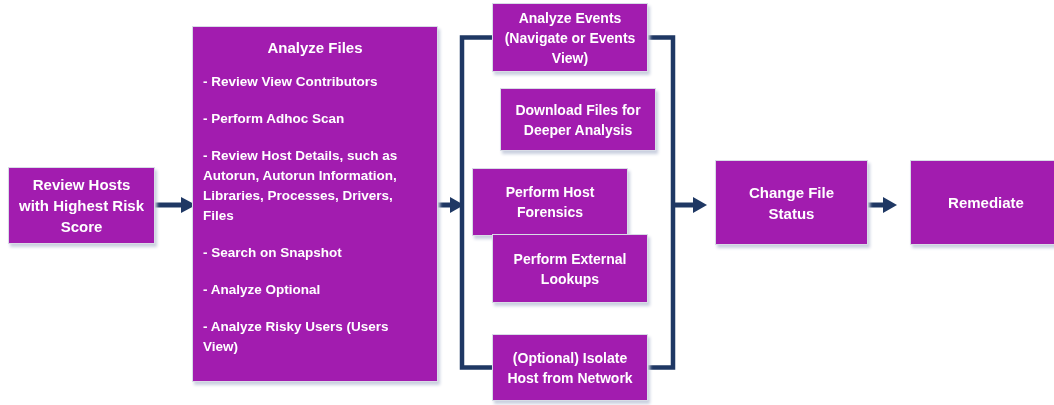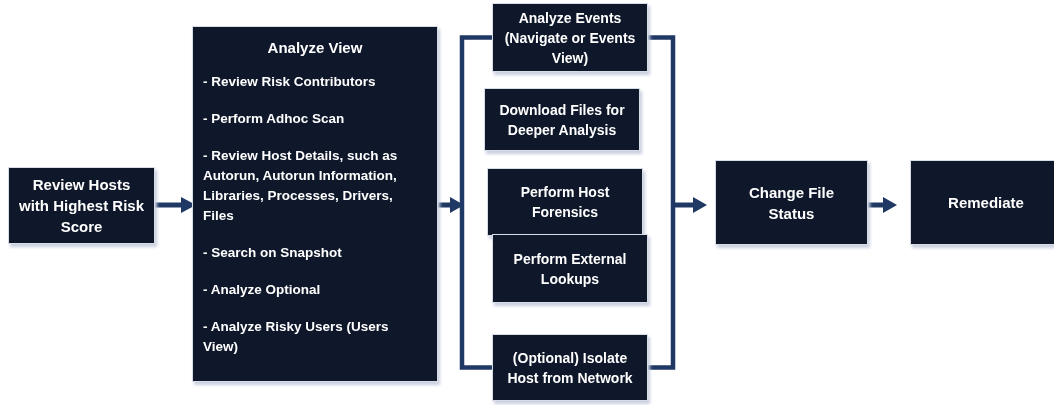--- a/index.html
+++ b/index.html
@@ -19,21 +19,21 @@
     position: absolute;
     top: 0;
     left: 0;
     width: 1054px;
     height: 405px;
     z-index: 1;
   }
   .node {
     position: absolute;
     box-sizing: border-box;
-    background: #0f172a;
+    background: #a21caf;
     color: #ffffff;
     font-weight: bold;
     border: 1px solid #d8dce6;
     box-shadow: 2px 3px 3px #c9cfdf;
     z-index: 2;
   }
   .node.center {
     display: flex;
     align-items: center;
     justify-content: center;
@@ -97,38 +97,38 @@
       <line x1="860" y1="205" x2="884" y2="205" stroke="#1F3864" stroke-width="5"></line>
       <polygon points="883,197 897,205 883,213" fill="#1F3864"></polygon>
     </g>
   </svg>
 
   <div class="node center step" style="left:8px; top:167px; width:147px; height:77px;">
     <span>Review Hosts with Highest Risk Score</span>
   </div>
 
   <div class="node tall" style="left:192px; top:26px; width:246px; height:356px;">
-    <div class="title">Analyze View</div>
-    <p class="bullet">- Review Risk Contributors</p>
+    <div class="title">Analyze Files</div>
+    <p class="bullet">- Review View Contributors</p>
     <p class="bullet">- Perform Adhoc Scan</p>
     <p class="bullet">- Review Host Details, such as Autorun, Autorun Information, Libraries, Processes, Drivers, Files</p>
     <p class="bullet">- Search on Snapshot</p>
     <p class="bullet">- Analyze Optional</p>
     <p class="bullet">- Analyze Risky Users (Users View)</p>
   </div>
 
   <div class="node center mid" style="left:492px; top:3px; width:156px; height:69px;">
     <span>Analyze Events (Navigate or Events View)</span>
   </div>
 
-  <div class="node center mid" style="left:484px; top:88px; width:156px; height:63px;">
+  <div class="node center mid" style="left:500px; top:88px; width:156px; height:63px;">
     <span>Download Files for Deeper Analysis</span>
   </div>
 
-  <div class="node center mid" style="left:487px; top:168px; width:156px; height:68px;">
+  <div class="node center mid" style="left:472px; top:168px; width:156px; height:68px;">
     <span>Perform Host Forensics</span>
   </div>
 
   <div class="node center mid" style="left:492px; top:234px; width:156px; height:69px;">
     <span>Perform External Lookups</span>
   </div>
 
   <div class="node center mid" style="left:492px; top:334px; width:156px; height:67px;">
     <span>(Optional) Isolate Host from Network</span>
   </div>

